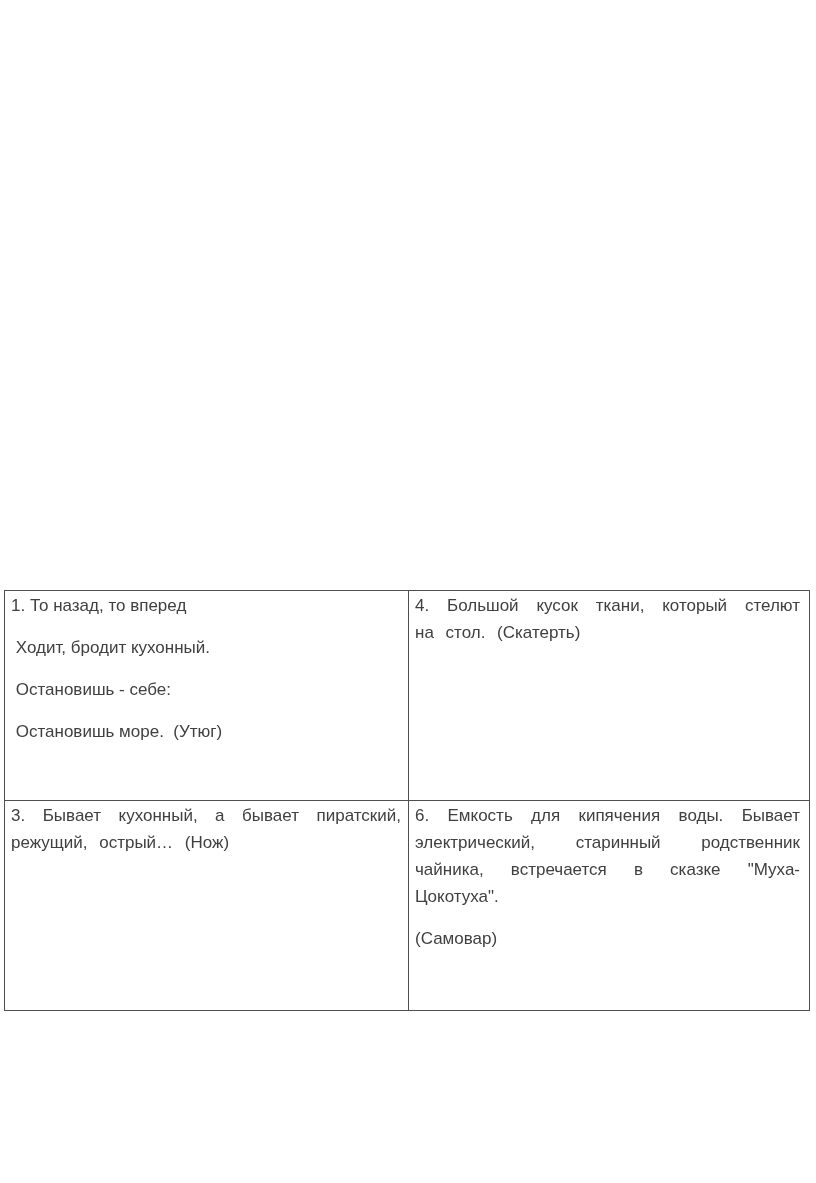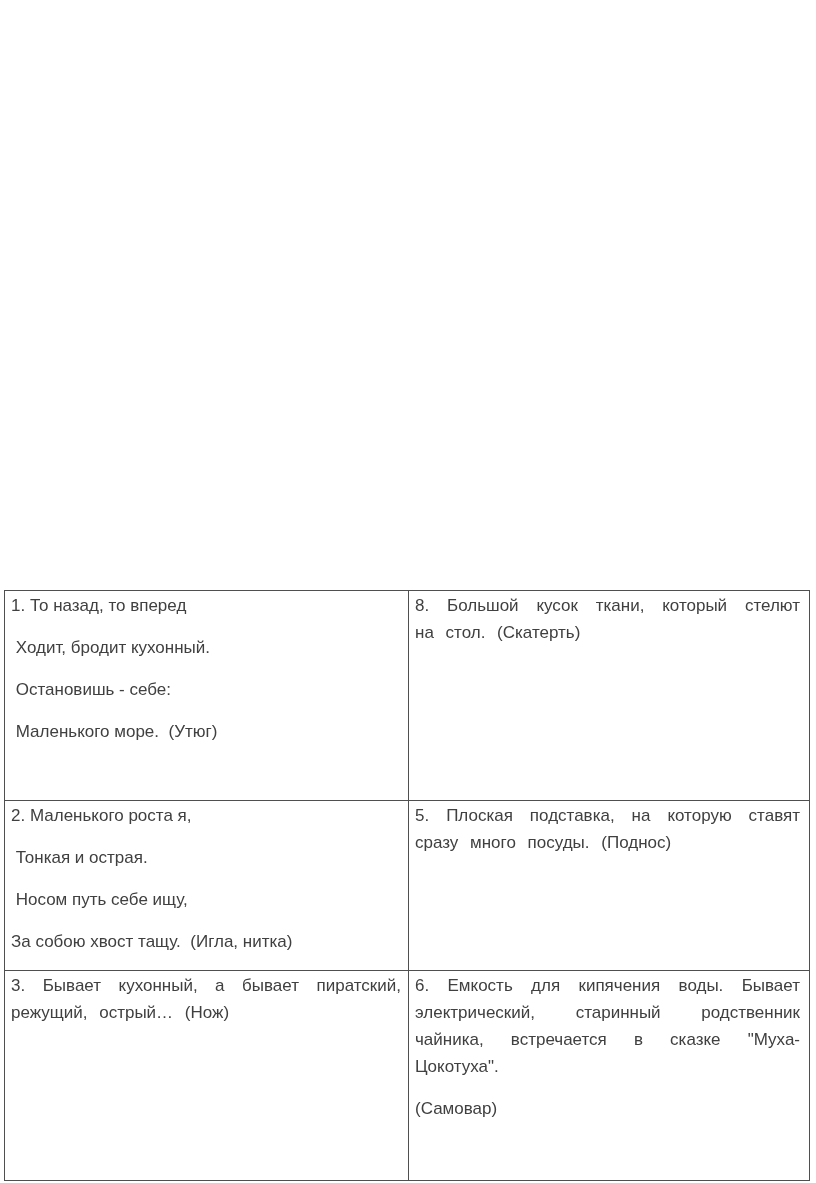--- a/index.html
+++ b/index.html
@@ -55,35 +55,24 @@
 <div class="page">
   <div class="top-margin"></div>
 
   <table class="riddles">
     <tbody>
         <tr class="row-1">
       <td class="col-left plain">
         <p>1. То назад, то вперед</p>
         <p> Ходит, бродит кухонный.</p>
         <p> Остановишь - себе:</p>
-        <p> Маленького море.  (Утюг)</p>
+        <p> Остановишь море.  (Утюг)</p>
       </td>
       <td class="col-right justified">
-        <p>8. Большой кусок ткани, который стелют на стол. (Скатерть)</p>
-      </td>
-    </tr>
-    <tr class="row-2">
-      <td class="col-left plain">
-        <p>2. Маленького роста я,</p>
-        <p> Тонкая и острая.</p>
-        <p> Носом путь себе ищу,</p>
-        <p>За собою хвост тащу.  (Игла, нитка)</p>
-      </td>
-      <td class="col-right justified">
-        <p>5. Плоская подставка, на которую ставят сразу много посуды. (Поднос)</p>
+        <p>4. Большой кусок ткани, который стелют на стол. (Скатерть)</p>
       </td>
     </tr>
     <tr class="row-3">
       <td class="col-left justified">
         <p>3. Бывает кухонный, а бывает пиратский, режущий, острый… (Нож)</p>
       </td>
       <td class="col-right justified">
         <p>6. Емкость для кипячения воды. Бывает электрический, старинный родственник чайника, встречается в сказке "Муха-Цокотуха".</p>
         <p>(Самовар)</p>
       </td>

